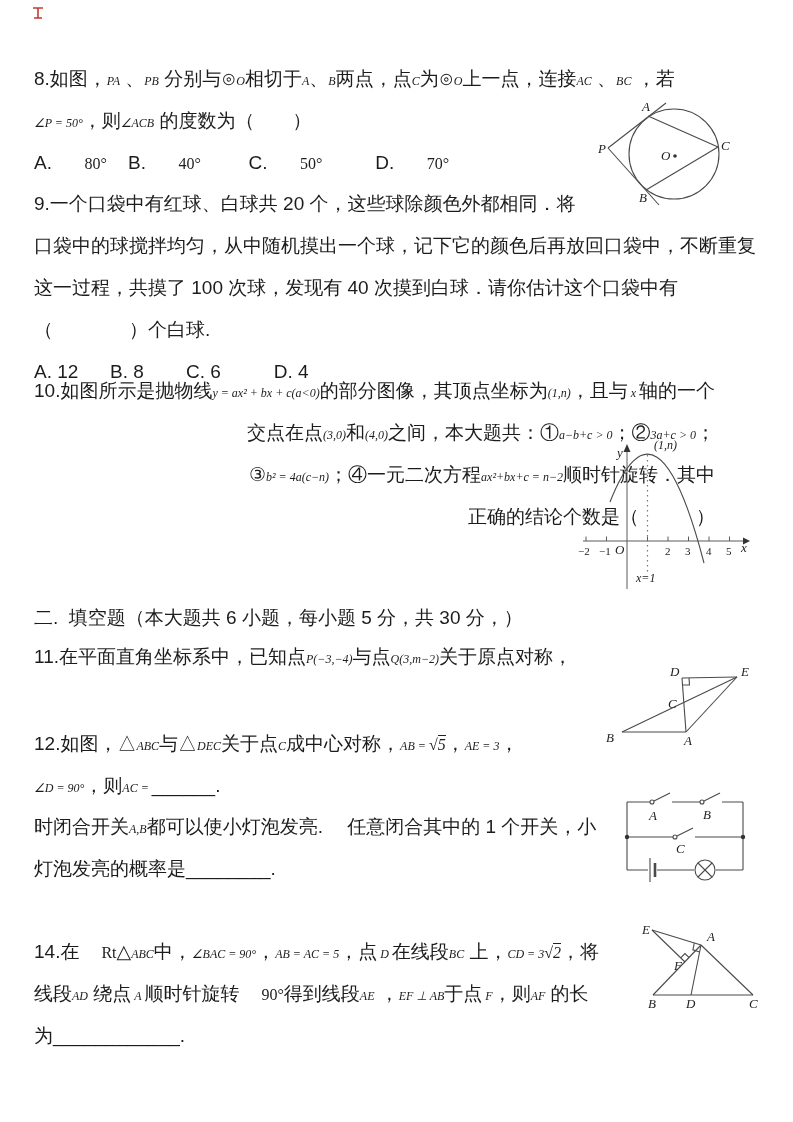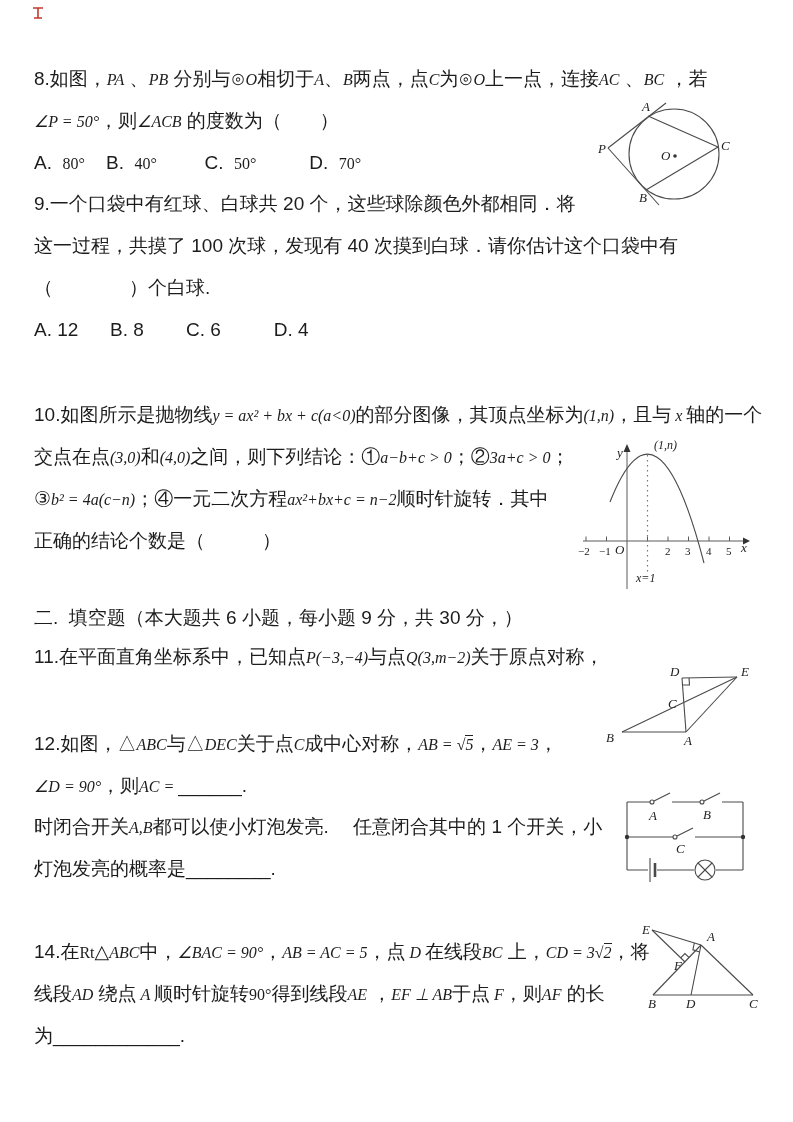--- a/index.html
+++ b/index.html
@@ -4,26 +4,26 @@
 <style>
   html,body{margin:0;padding:0;}
   body{
     width:793px;height:1122px;position:relative;overflow:hidden;
     background:#ffffff;color:#1c1c1c;
     font-family:"Liberation Sans",sans-serif;
   }
   .qblock{position:absolute;left:34px;}
   .line{white-space:pre;height:42px;line-height:42px;}
   .seg-c{font-size:19px;font-family:"Liberation Sans",sans-serif;}
-  .seg-m{font-size:16px;font-family:"Liberation Serif",serif;font-style:italic;}
-  .seg-r{font-size:16px;font-family:"Liberation Serif",serif;}
+  .seg-m{font-size:12px;font-family:"Liberation Serif",serif;font-style:italic;}
+  .seg-r{font-size:16px;font-family:"Liberation Serif",serif;margin-left:22px;}
   .seg-sqwrap{font-size:16px;font-family:"Liberation Serif",serif;font-style:italic;}
   .rad{font-style:normal;}
   .sq-v{border-top:1px solid #222;}
-  #q8{top:58px;} #q9{top:183px;} #q10{top:394px;} #sec2{top:597px;}
+  #q8{top:58px;} #q9{top:183px;} #q10{top:370px;text-align:right;} #sec2{top:597px;}
   #q11{top:636px;} #q12{top:723px;} #q13{top:806px;} #q14{top:931px;}
   .diagram{position:absolute;}
   #dg-q8{left:598px;top:100px;}
   #dg-q10{left:575px;top:432px;}
   #dg-q11{left:602px;top:646px;}
   #dg-q13{left:622px;top:790px;}
   #dg-q14{left:620px;top:913px;}
   #corner-mark{position:absolute;left:30px;top:5px;}
   svg .geo{stroke:#4a4a4a;stroke-width:1.1;fill:none;}
   svg .geothin{stroke:#5a5a5a;stroke-width:1;fill:none;}
@@ -41,32 +41,33 @@
   </g>
 </svg>
 
 <div id="q8" class="qblock">
     <div class="line"><span class="seg-c">8.如图，</span><span class="seg-m">PA</span><span class="seg-c"> 、</span><span class="seg-m">PB</span><span class="seg-c"> 分别与⊙</span><span class="seg-m">O</span><span class="seg-c">相切于</span><span class="seg-m">A</span><span class="seg-c">、</span><span class="seg-m">B</span><span class="seg-c">两点，点</span><span class="seg-m">C</span><span class="seg-c">为⊙</span><span class="seg-m">O</span><span class="seg-c">上一点，连接</span><span class="seg-m">AC</span><span class="seg-c"> 、</span><span class="seg-m">BC</span><span class="seg-c"> ，若</span></div>
     <div class="line"><span class="seg-m">∠P = 50°</span><span class="seg-c">，则</span><span class="seg-m">∠ACB</span><span class="seg-c"> 的度数为（　　）</span></div>
     <div class="line"><span class="seg-c">A.  </span><span class="seg-r">80°</span><span class="seg-c">    B.  </span><span class="seg-r">40°</span><span class="seg-c">         C.  </span><span class="seg-r">50°</span><span class="seg-c">          D.  </span><span class="seg-r">70°</span></div>
   </div>
 <div id="q9" class="qblock">
     <div class="line"><span class="seg-c">9.一个口袋中有红球、白球共 20 个，这些球除颜色外都相同．将</span></div>
+    <div class="line"><span class="seg-c">口袋中的球搅拌均匀，从中随机摸出一个球，记下它的颜色后再放回口袋中，不断重复</span></div>
     <div class="line"><span class="seg-c">这一过程，共摸了 100 次球，发现有 40 次摸到白球．请你估计这个口袋中有</span></div>
     <div class="line"><span class="seg-c">（　　　　）个白球.</span></div>
     <div class="line"><span class="seg-c">A. 12      B. 8        C. 6          D. 4</span></div>
   </div>
 <div id="q10" class="qblock">
     <div class="line"><span class="seg-c">10.如图所示是抛物线</span><span class="seg-m">y = ax² + bx + c(a&lt;0)</span><span class="seg-c">的部分图像，其顶点坐标为</span><span class="seg-m">(1,n)</span><span class="seg-c">，且与</span><span class="seg-m"> x </span><span class="seg-c">轴的一个</span></div>
-    <div class="line"><span class="seg-c">交点在点</span><span class="seg-m">(3,0)</span><span class="seg-c">和</span><span class="seg-m">(4,0)</span><span class="seg-c">之间，则下列结论：①</span><span class="seg-m">a−b+c &gt; 0</span><span class="seg-c">；②</span><span class="seg-m">3a+c &gt; 0</span><span class="seg-c">；</span></div>
+    <div class="line"><span class="seg-c">交点在点</span><span class="seg-m">(3,0)</span><span class="seg-c">和</span><span class="seg-m">(4,0)</span><span class="seg-c">之间，本大题共：①</span><span class="seg-m">a−b+c &gt; 0</span><span class="seg-c">；②</span><span class="seg-m">3a+c &gt; 0</span><span class="seg-c">；</span></div>
     <div class="line"><span class="seg-c">③</span><span class="seg-m">b² = 4a(c−n)</span><span class="seg-c">；④一元二次方程</span><span class="seg-m">ax²+bx+c = n−2</span><span class="seg-c">顺时针旋转．其中</span></div>
     <div class="line"><span class="seg-c">正确的结论个数是（　　　）</span></div>
   </div>
 <div id="sec2" class="qblock">
-    <div class="line"><span class="seg-c">二.  填空题（本大题共 6 小题，每小题 9 分，共 30 分，）</span></div>
+    <div class="line"><span class="seg-c">二.  填空题（本大题共 6 小题，每小题 5 分，共 30 分，）</span></div>
   </div>
 <div id="q11" class="qblock">
     <div class="line"><span class="seg-c">11.在平面直角坐标系中，已知点</span><span class="seg-m">P(−3,−4)</span><span class="seg-c">与点</span><span class="seg-m">Q(3,m−2)</span><span class="seg-c">关于原点对称，</span></div>
   </div>
 <div id="q12" class="qblock">
     <div class="line"><span class="seg-c">12.如图，△</span><span class="seg-m">ABC</span><span class="seg-c">与△</span><span class="seg-m">DEC</span><span class="seg-c">关于点</span><span class="seg-m">C</span><span class="seg-c">成中心对称，</span><span class="seg-m">AB = </span><span class="seg-sqwrap"><span class="rad">√</span><span class="sq-v">5</span></span><span class="seg-c">，</span><span class="seg-m">AE = 3</span><span class="seg-c">，</span></div>
     <div class="line"><span class="seg-m">∠D = 90°</span><span class="seg-c">，则</span><span class="seg-m">AC = </span><span class="seg-c">______.</span></div>
   </div>
 <div id="q13" class="qblock">
     <div class="line"><span class="seg-c">时闭合开关</span><span class="seg-m">A,B</span><span class="seg-c">都可以使小灯泡发亮.　 任意闭合其中的 1 个开关，小</span></div>

